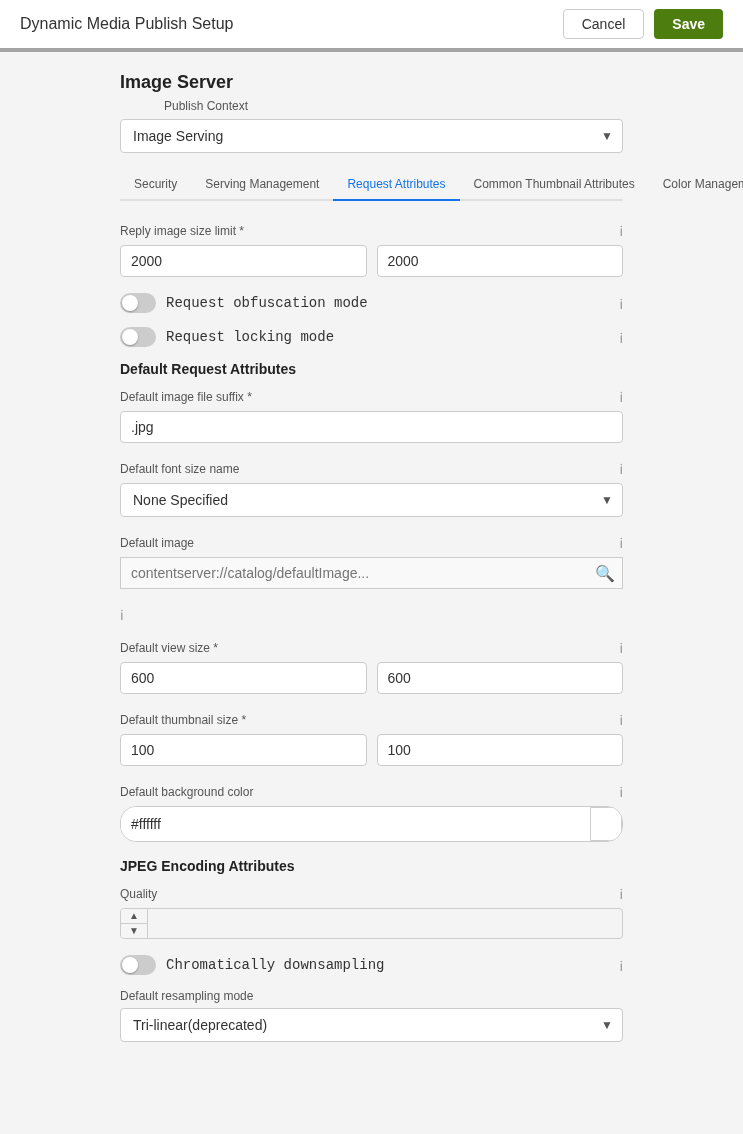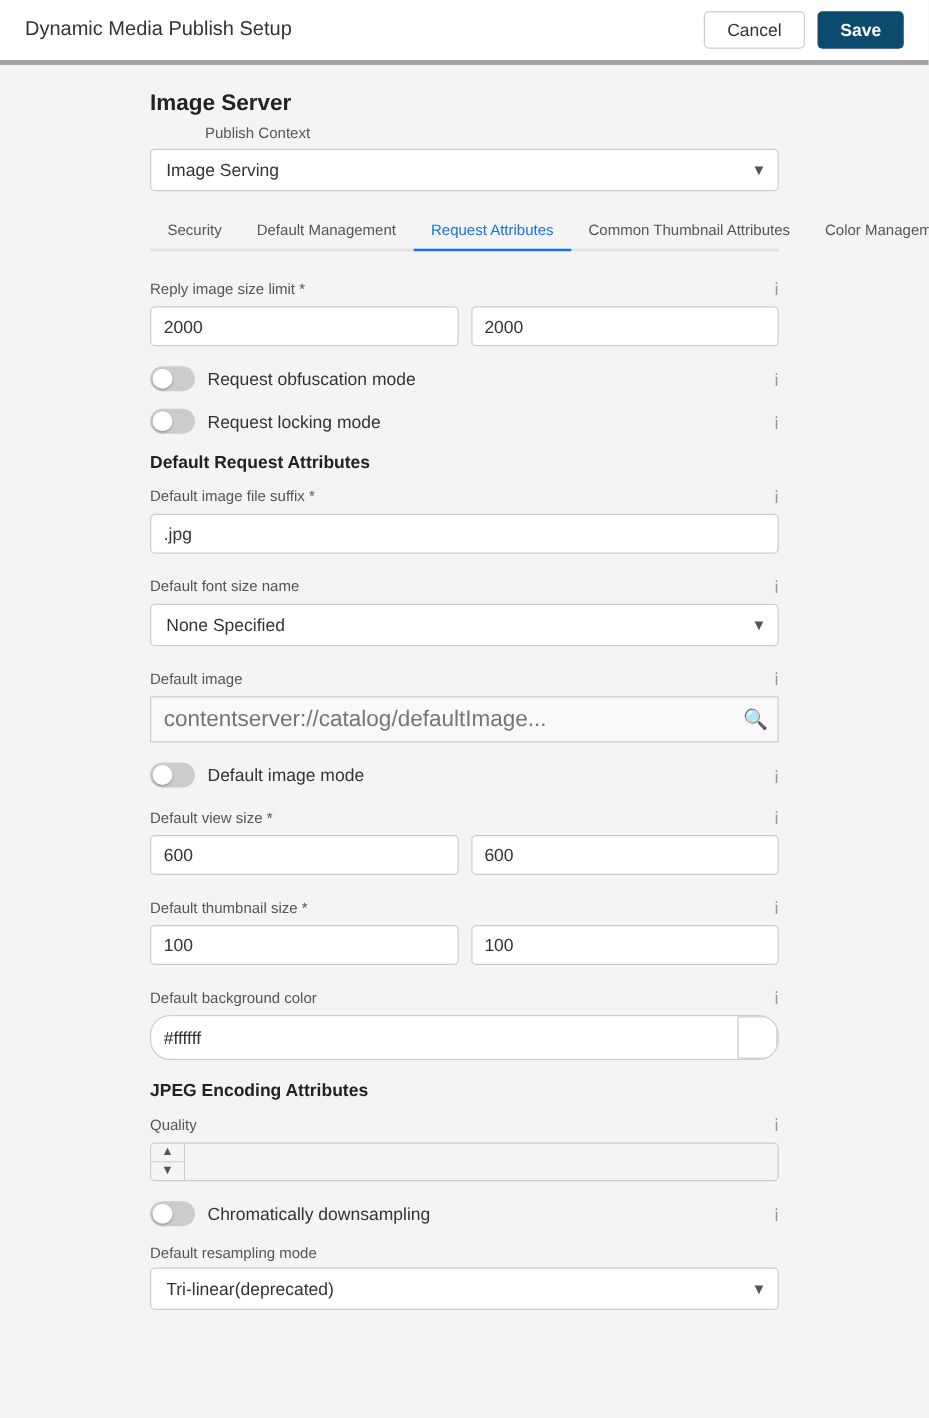--- a/index.html
+++ b/index.html
@@ -32,21 +32,21 @@
     .btn-cancel {
       background: #fff;
       border: 1px solid #ccc;
       border-radius: 4px;
       padding: 6px 18px;
       cursor: pointer;
       font-size: 14px;
       color: #333;
     }
     .btn-save {
-      background: #0c4a6e;
+      background: #4d7c0f;
       border: none;
       border-radius: 4px;
       padding: 6px 18px;
       cursor: pointer;
       font-size: 14px;
       color: #fff;
       font-weight: 600;
     }
     .main-content {
       padding: 20px 120px 40px 120px;
@@ -144,20 +144,21 @@
       padding: 7px 10px;
       font-size: 14px;
       color: #333;
       background: #fff;
     }
     .toggle-row {
       display: flex;
       align-items: center;
       justify-content: space-between;
       margin-bottom: 14px;
+      font-family: Liberation Mono, monospace;
     }
     .toggle-left {
       display: flex;
       align-items: center;
       gap: 10px;
     }
     .toggle {
       width: 36px;
       height: 20px;
       background: #ccc;
@@ -189,21 +190,21 @@
       margin-bottom: 10px;
     }
     .default-image-wrapper {
       position: relative;
     }
     .default-image-wrapper input {
       width: 100%;
       border: 1px solid #ccc;
       border-radius: 0;
       padding: 7px 36px 7px 10px;
-      font-size: 18px;
+      font-size: 14px;
       color: #bbb;
       background: #f9f9f9;
     }
     .image-picker-icon {
       position: absolute;
       right: 8px;
       top: 50%;
       transform: translateY(-50%);
       cursor: pointer;
       color: #555;
@@ -285,21 +286,21 @@
     <div class="select-wrapper">
       <select>
         <option>Image Serving</option>
       </select>
       <span class="chevron">▼</span>
     </div>
   </div>
 
   <div class="tabs">
     <div class="tab-item">Security</div>
-    <div class="tab-item">Default Management</div>
+    <div class="tab-item">Serving Management</div>
     <div class="tab-item active">Request Attributes</div>
     <div class="tab-item">Common Thumbnail Attributes</div>
     <div class="tab-item">Color Management Attributes</div>
   </div>
 
   <div class="form-row">
     <div class="field-label">
       <span>Reply image size limit *</span>
       <span class="info-icon">ℹ</span>
     </div>
@@ -353,24 +354,20 @@
       <span>Default image</span>
       <span class="info-icon">ℹ</span>
     </div>
     <div class="default-image-wrapper">
       <input type="text" placeholder="contentserver://catalog/defaultImage..." style="">
       <span class="image-picker-icon">🔍</span>
     </div>
   </div>
 
   <div class="toggle-row">
-    <div class="toggle-left">
-      <div class="toggle"></div>
-      <span class="toggle-label">Default image mode</span>
-    </div>
     <span class="info-icon">ℹ</span>
   </div>
 
   <div class="form-row">
     <div class="field-label">
       <span>Default view size *</span>
       <span class="info-icon">ℹ</span>
     </div>
     <div class="input-pair">
       <input type="text" value="600" style="">

